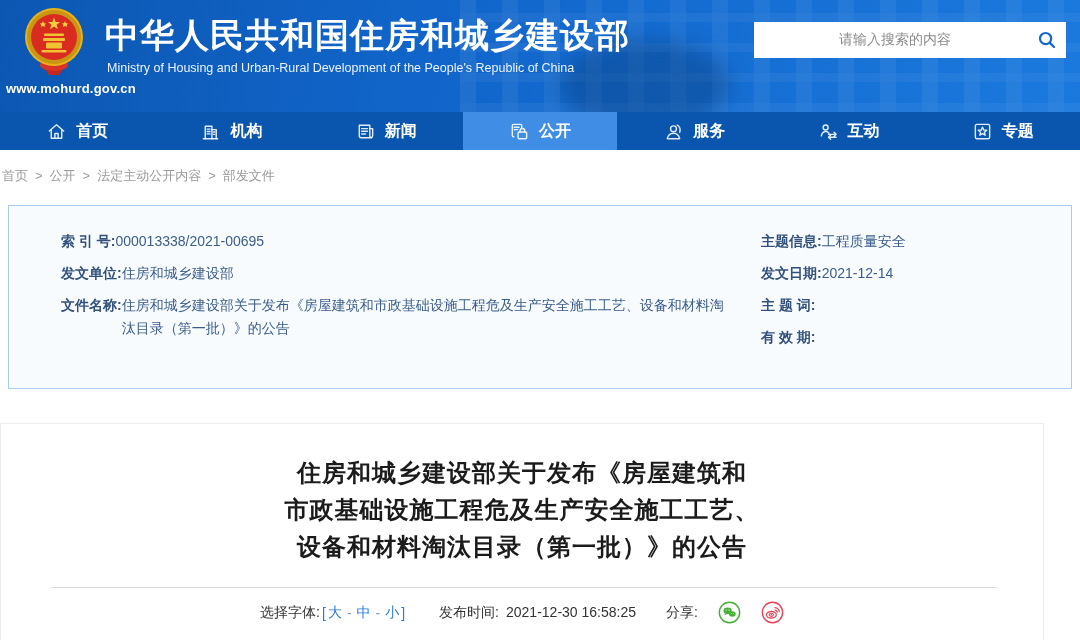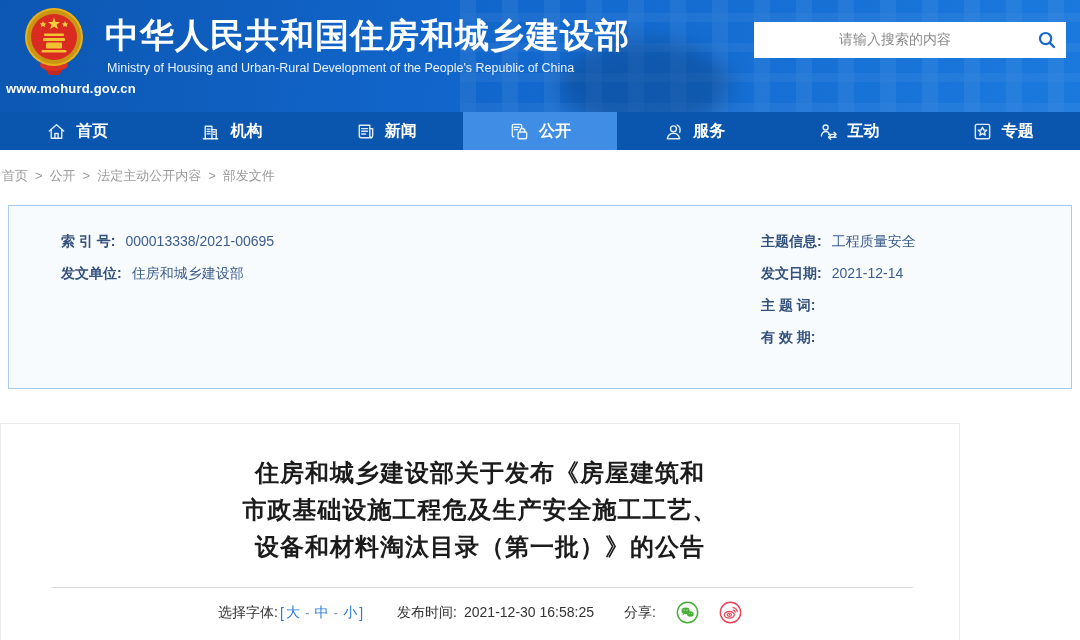--- a/index.html
+++ b/index.html
@@ -49,25 +49,25 @@
   
   .info-box {
     position:absolute; left:8px; top:205px; width:1064px; height:184px;
     background:#f8fbfe; border:1px solid #abcbec;
   }
   .info-col { position:absolute; top:25px; }
   .info-col.left  { left:52px;  width:690px; }
   .info-col.right { left:752px; width:300px; }
   .info-row { display:flex; align-items:flex-start; margin-bottom:12px; font-size:14px; line-height:20px; }
   .info-label { font-weight:bold; color:#33517d; white-space:pre; flex:none;text-align:center; }
-  .info-value { color:#3c5d8c; margin-left:10px; }
+  .info-value { color:#3c5d8c; }
   .info-row.filename .info-value { max-width:610px; line-height:23px; margin-top:-1px; }
 
   
-  .article { position:absolute; left:0; top:423px; width:960px; height:217px; background:#fff; border:1px solid #ededed; border-bottom:none; }
+  .article { position:absolute; left:0; top:423px; width:1044px; height:217px; background:#fff; border:1px solid #ededed; border-bottom:none; }
   .art-title { margin-top:30px; text-align:center; font-size:24px; font-weight:bold; color:#1b1b1b; line-height:37px; letter-spacing:1px; }
   .divider { position:absolute; left:50px; right:46px; top:163px; height:1px; background:#dcdcdc; }
   .toolbar { position:absolute; left:0; top:177px; width:100%; display:flex; align-items:center; justify-content:center; font-size:14px; color:#333; }
   .toolbar .lbl { color:#333; }
   .toolbar .blue { color:#2b7bdd; cursor:pointer; }
   .toolbar .bracket { color:#2b7bdd; margin:0 2px; }
   .toolbar .fsep { color:#7f9cc4; margin:0 5px; }
   .toolbar .publish { margin-left:32px; display:flex; gap:7px; }
   .toolbar .share { margin-left:30px; display:flex; align-items:center; gap:20px; }
   .share-icon { cursor:pointer; display:flex; }
@@ -191,20 +191,24 @@
 <div class="info-box">
   <div class="info-col left">
     <div class="info-row">
       <span class="info-label">索 引 号:</span>
       <span class="info-value">000013338/2021-00695</span>
     </div>
     <div class="info-row">
       <span class="info-label">发文单位:</span>
       <span class="info-value">住房和城乡建设部</span>
     </div>
+    <div class="info-row filename">
+      <span class="info-label">文件名称:</span>
+      <span class="info-value">住房和城乡建设部关于发布《房屋建筑和市政基础设施工程危及生产安全施工工艺、设备和材料淘汰目录（第一批）》的公告</span>
+    </div>
   </div>
   <div class="info-col right">
     <div class="info-row">
       <span class="info-label">主题信息:</span>
       <span class="info-value">工程质量安全</span>
     </div>
     <div class="info-row">
       <span class="info-label">发文日期:</span>
       <span class="info-value">2021-12-14</span>
     </div>

